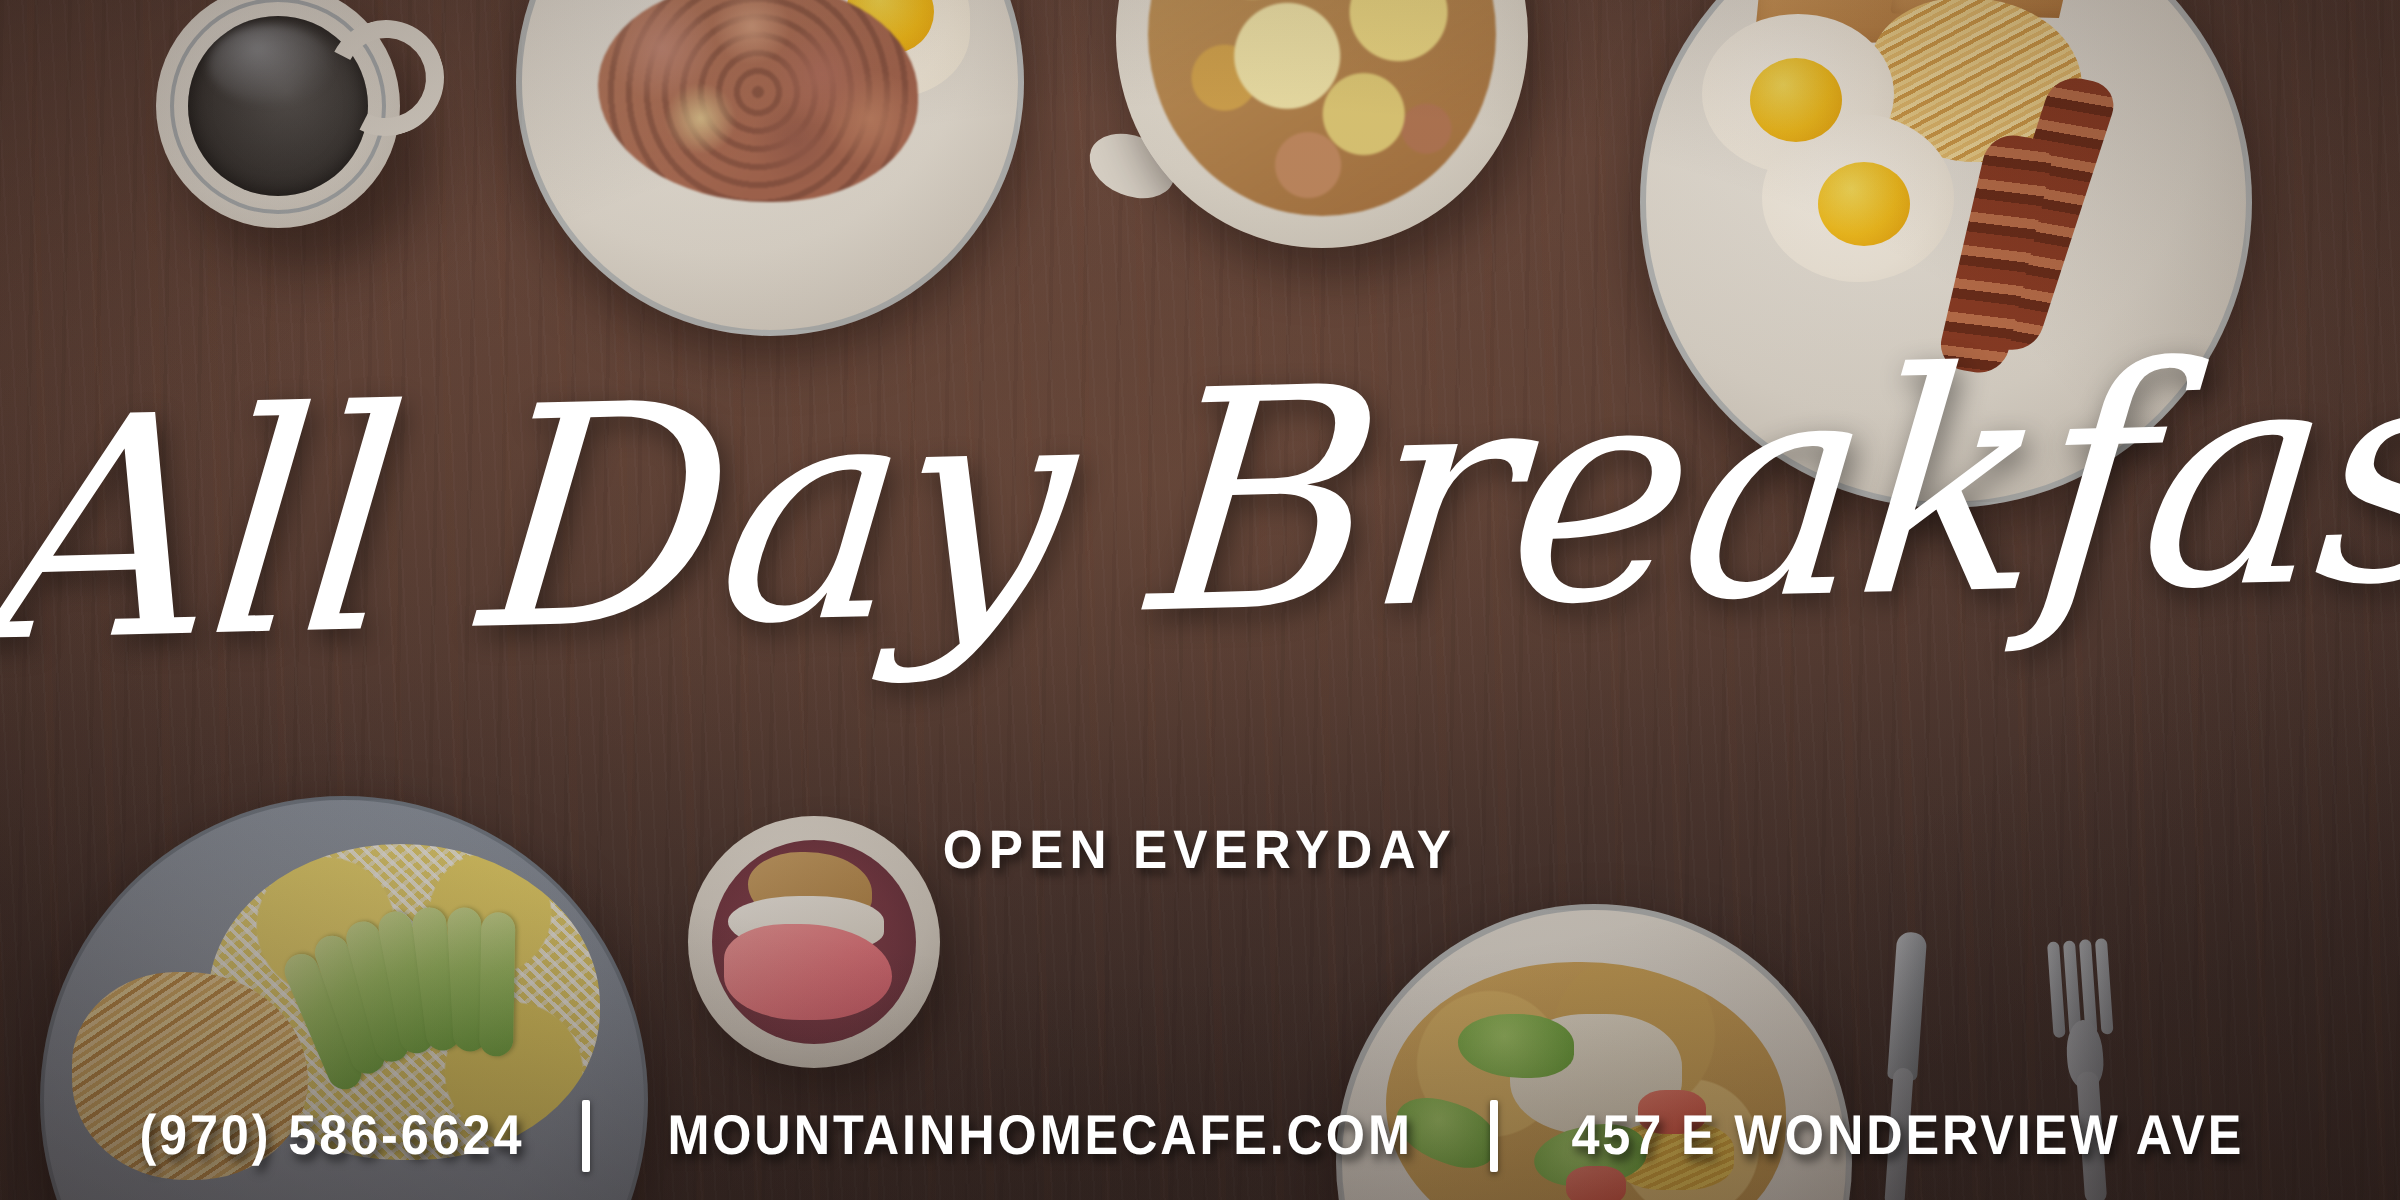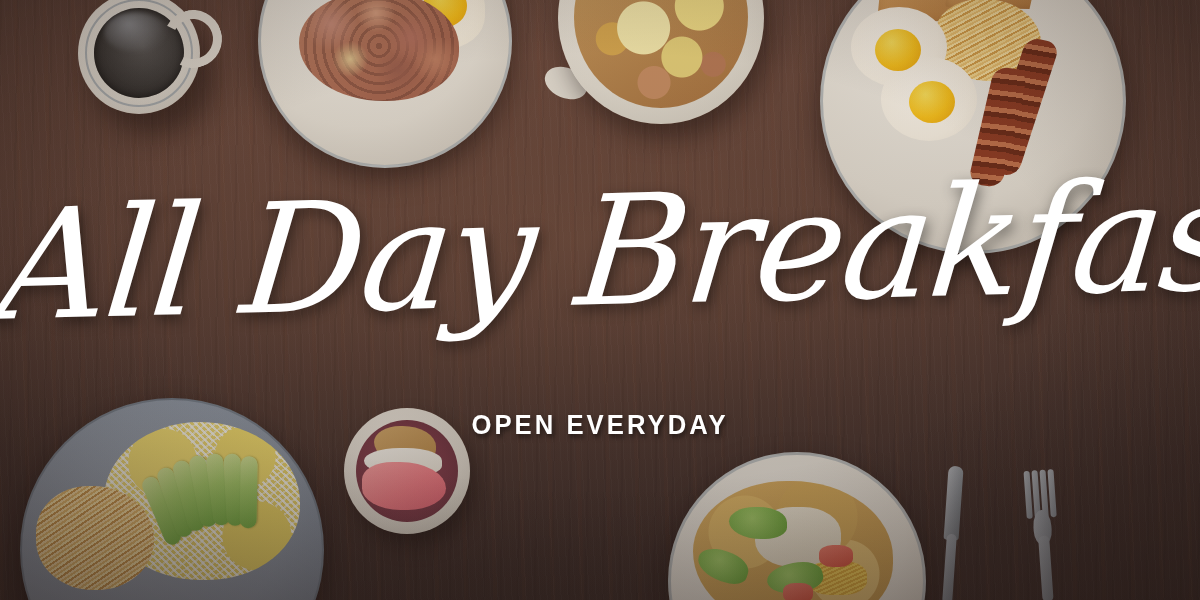--- a/index.html
+++ b/index.html
@@ -479,15 +479,22 @@
     <div class="vig"></div>
   </div>
 
   <div class="overlay">
 
 
     <div class="headline">All Day Breakfast!</div>
 
     <div class="tagline">OPEN EVERYDAY</div>
 
+    <div class="footer">
+      <div class="footer-item">(970) 586-6624</div>
+      <div class="pipe"></div>
+      <div class="footer-item">MOUNTAINHOMECAFE.COM</div>
+      <div class="pipe"></div>
+      <div class="footer-item">457 E WONDERVIEW AVE</div>
+    </div>
 
   </div>
 </div>
 
 </body></html>

